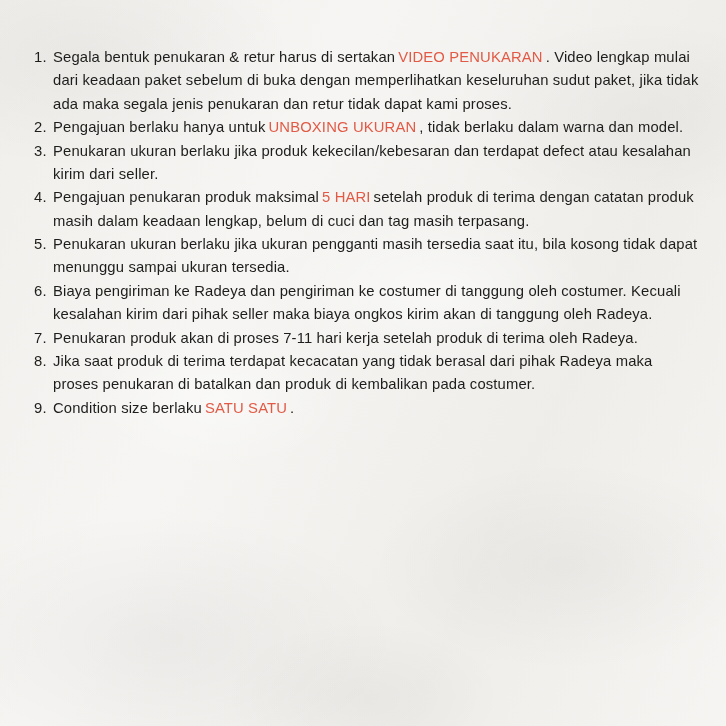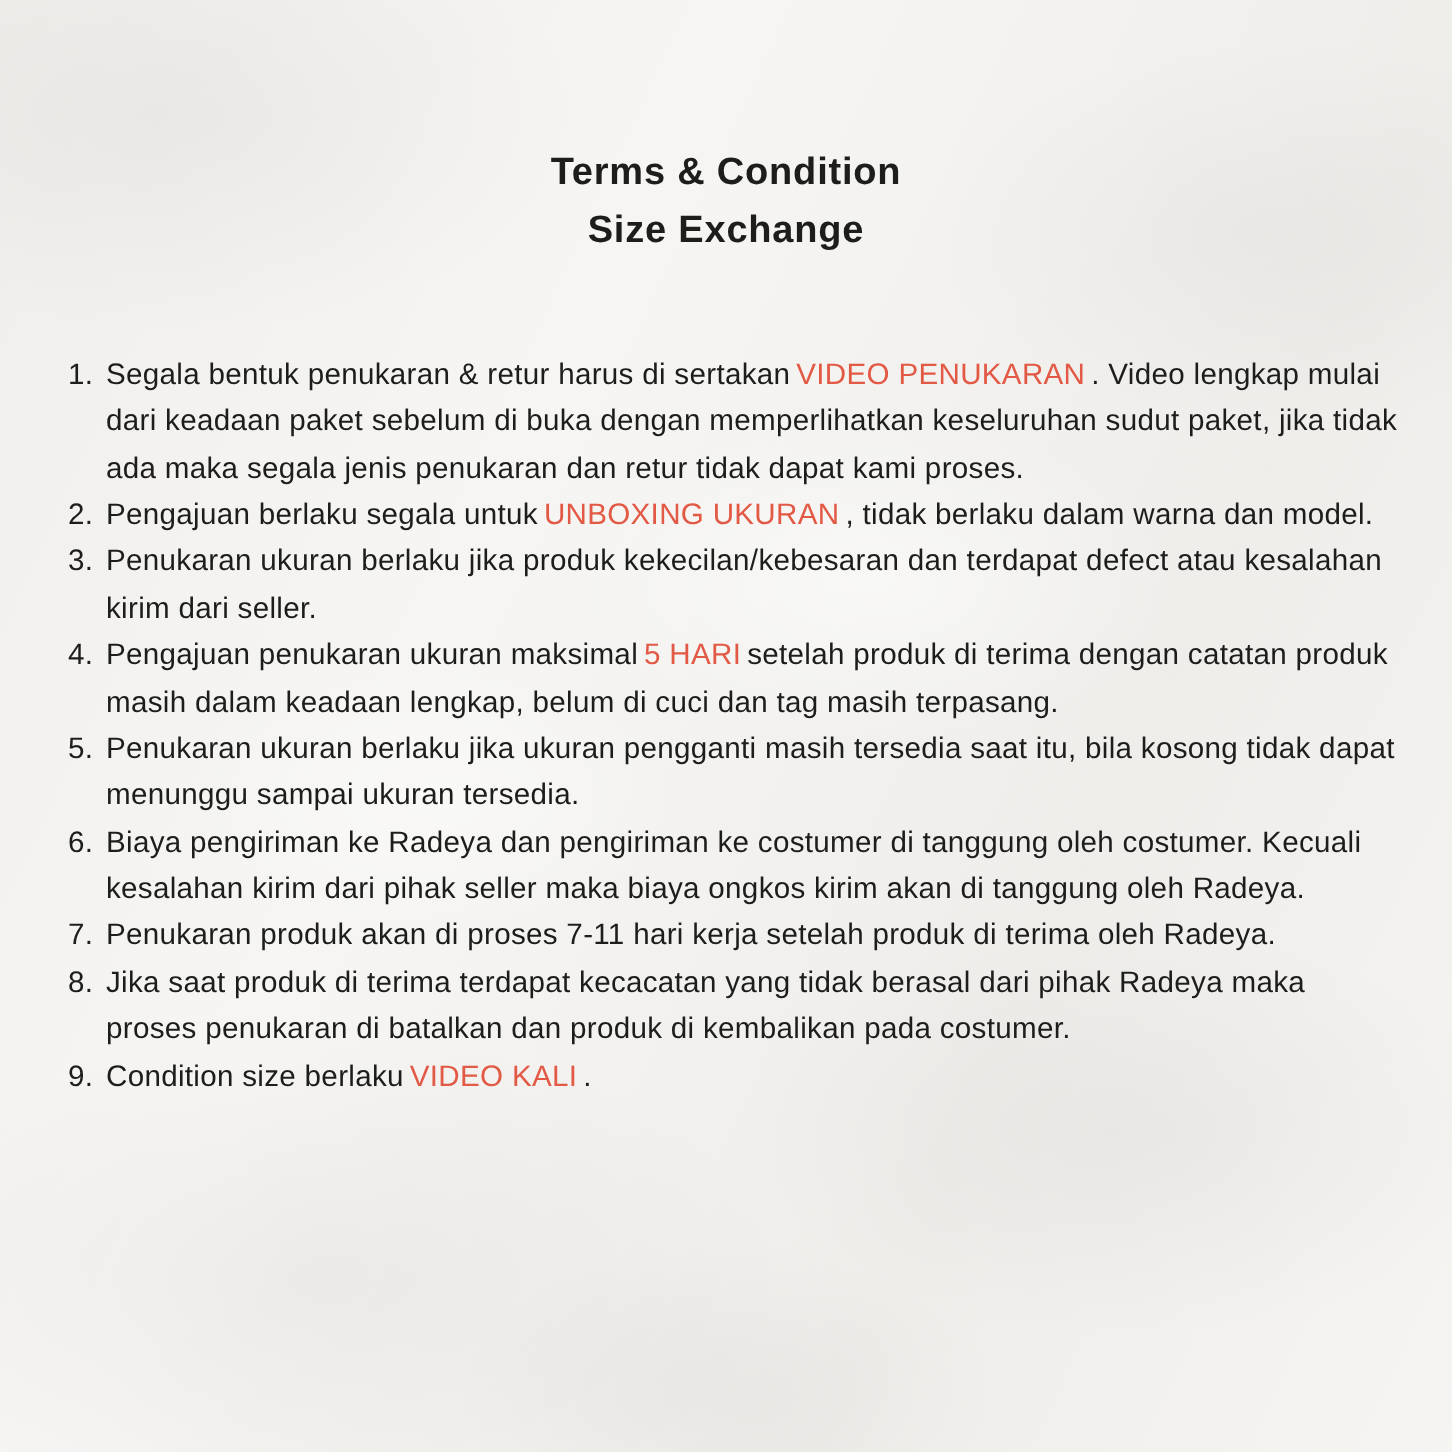--- a/index.html
+++ b/index.html
@@ -63,55 +63,51 @@
   }
   .highlight {
     color: var(--accent);
     padding: 0 3px;
   }
 </style>
 </head>
 <body>
 
 <div class="canvas">
-  <div class="header">
-    <div class="title">Terms &amp; Condition</div>
-    <div class="subtitle">Size Exchange</div>
-  </div>
   <div class="terms">
       <div class="term-item">
         <span class="term-number">1.</span>
         <span class="term-text"><span>Segala bentuk penukaran &amp; retur harus di sertakan</span><span class="highlight">VIDEO PENUKARAN</span><span>. Video lengkap mulai dari keadaan paket sebelum di buka dengan memperlihatkan keseluruhan sudut paket, jika tidak ada maka segala jenis penukaran dan retur tidak dapat kami proses.</span></span>
       </div>
       <div class="term-item">
         <span class="term-number">2.</span>
-        <span class="term-text"><span>Pengajuan berlaku segala untuk</span><span class="highlight">UNBOXING UKURAN</span><span>, tidak berlaku dalam warna dan model.</span></span>
+        <span class="term-text"><span>Pengajuan berlaku hanya untuk</span><span class="highlight">UNBOXING UKURAN</span><span>, tidak berlaku dalam warna dan model.</span></span>
       </div>
       <div class="term-item">
         <span class="term-number">3.</span>
         <span class="term-text"><span>Penukaran ukuran berlaku jika produk kekecilan/kebesaran dan terdapat defect atau kesalahan kirim dari seller.</span></span>
       </div>
       <div class="term-item">
         <span class="term-number">4.</span>
-        <span class="term-text"><span>Pengajuan penukaran ukuran maksimal</span><span class="highlight">5 HARI</span><span>setelah produk di terima dengan catatan produk masih dalam keadaan lengkap, belum di cuci dan tag masih terpasang.</span></span>
+        <span class="term-text"><span>Pengajuan penukaran produk maksimal</span><span class="highlight">5 HARI</span><span>setelah produk di terima dengan catatan produk masih dalam keadaan lengkap, belum di cuci dan tag masih terpasang.</span></span>
       </div>
       <div class="term-item">
         <span class="term-number">5.</span>
         <span class="term-text"><span>Penukaran ukuran berlaku jika ukuran pengganti masih tersedia saat itu, bila kosong tidak dapat menunggu sampai ukuran tersedia.</span></span>
       </div>
       <div class="term-item">
         <span class="term-number">6.</span>
         <span class="term-text"><span>Biaya pengiriman ke Radeya dan pengiriman ke costumer di tanggung oleh costumer. Kecuali kesalahan kirim dari pihak seller maka biaya ongkos kirim akan di tanggung oleh Radeya.</span></span>
       </div>
       <div class="term-item">
         <span class="term-number">7.</span>
         <span class="term-text"><span>Penukaran produk akan di proses 7-11 hari kerja setelah produk di terima oleh Radeya.</span></span>
       </div>
       <div class="term-item">
         <span class="term-number">8.</span>
         <span class="term-text"><span>Jika saat produk di terima terdapat kecacatan yang tidak berasal dari pihak Radeya maka proses penukaran di batalkan dan produk di kembalikan pada costumer.</span></span>
       </div>
       <div class="term-item">
         <span class="term-number">9.</span>
-        <span class="term-text"><span>Condition size berlaku</span><span class="highlight">VIDEO KALI</span><span>.</span></span>
+        <span class="term-text"><span>Condition size berlaku</span><span class="highlight">SATU SATU</span><span>.</span></span>
       </div>
     </div>
 </div>
 
 </body></html>

